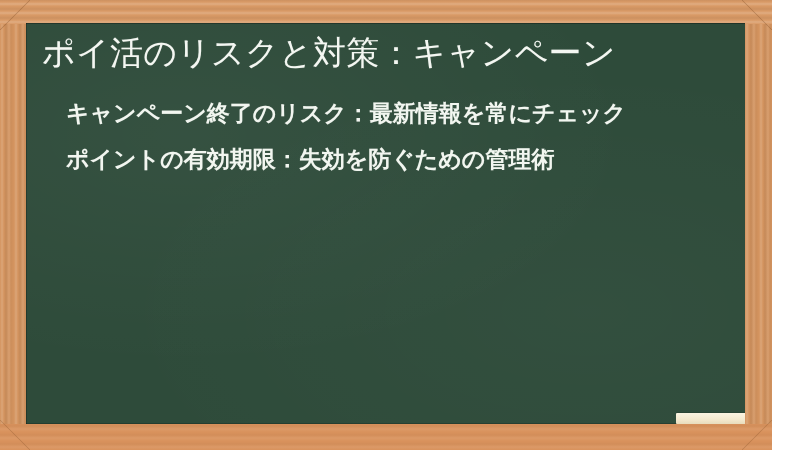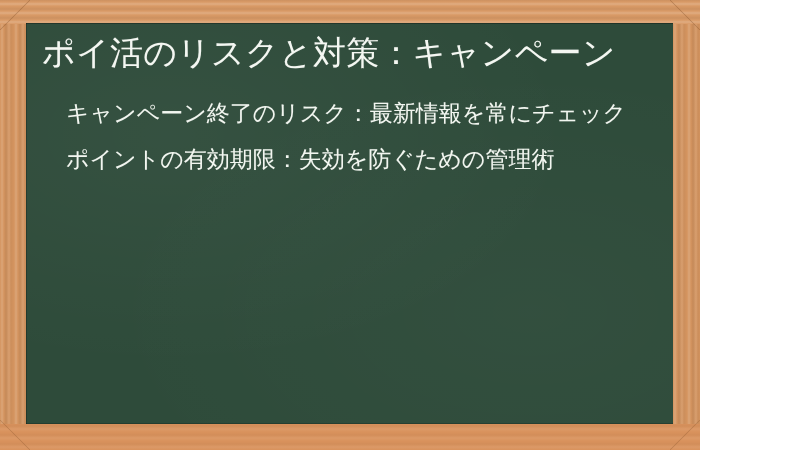--- a/index.html
+++ b/index.html
@@ -10,21 +10,21 @@
   body {
     width: 800px;
     height: 450px;
     overflow: hidden;
     font-family: "DejaVu Sans", "Liberation Sans", sans-serif;
   }
 
   
   .frame {
     position: relative;
-    width: 700px;
+    width: 772px;
     height: 450px;
     box-sizing: border-box;
     background: #0f172a;
     overflow: hidden;
   }
 
   
   .rail {
     position: absolute;
     top: 0;
@@ -139,21 +139,21 @@
   .list {
     list-style: none;
     margin: 19px 0 0 0;
     padding: 0 26px 0 30px;
   }
   .list-item {
     color: #f2f6f0;
     font-size: 23px;
     line-height: 36px;
     margin: 0 0 10px 0;
-    font-weight: 400;
+    font-weight: 700;
     text-shadow: 0 0 1px rgba(255,255,255,0.18);
   }
 
   
   .chalk {
     position: absolute;
     left: 650px;
     bottom: 0px;
     width: 70px;
     height: 11px;

